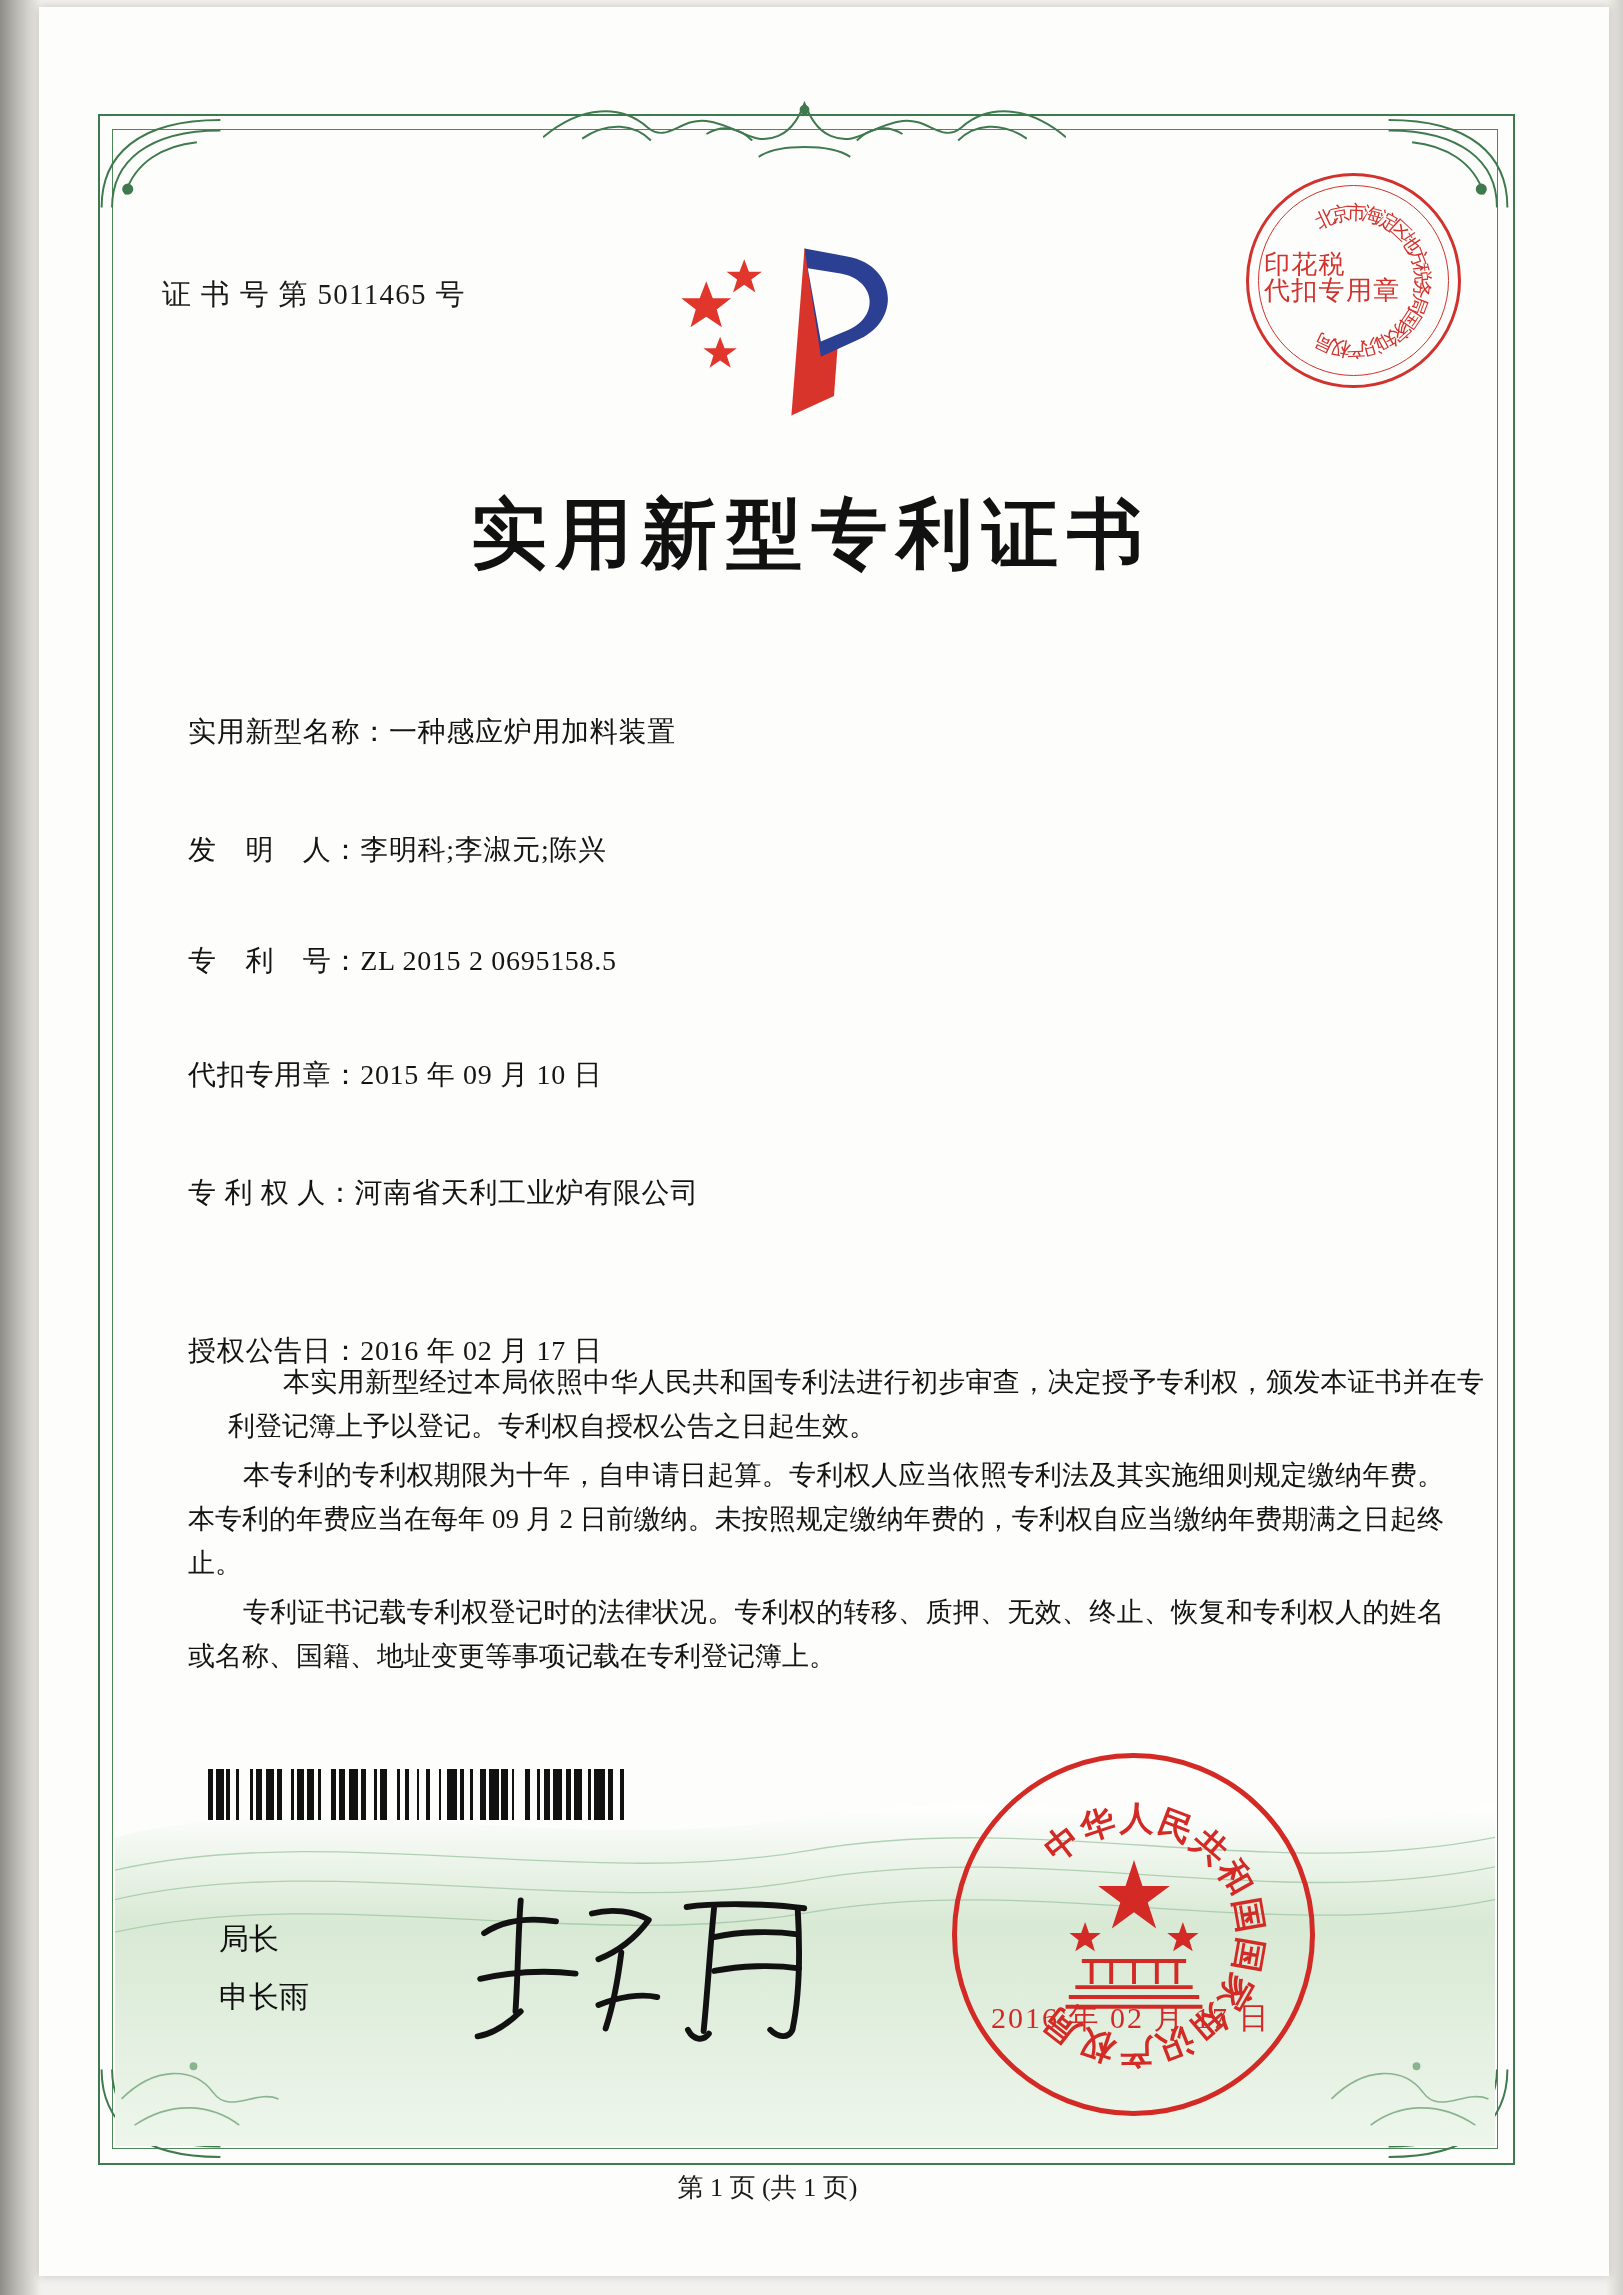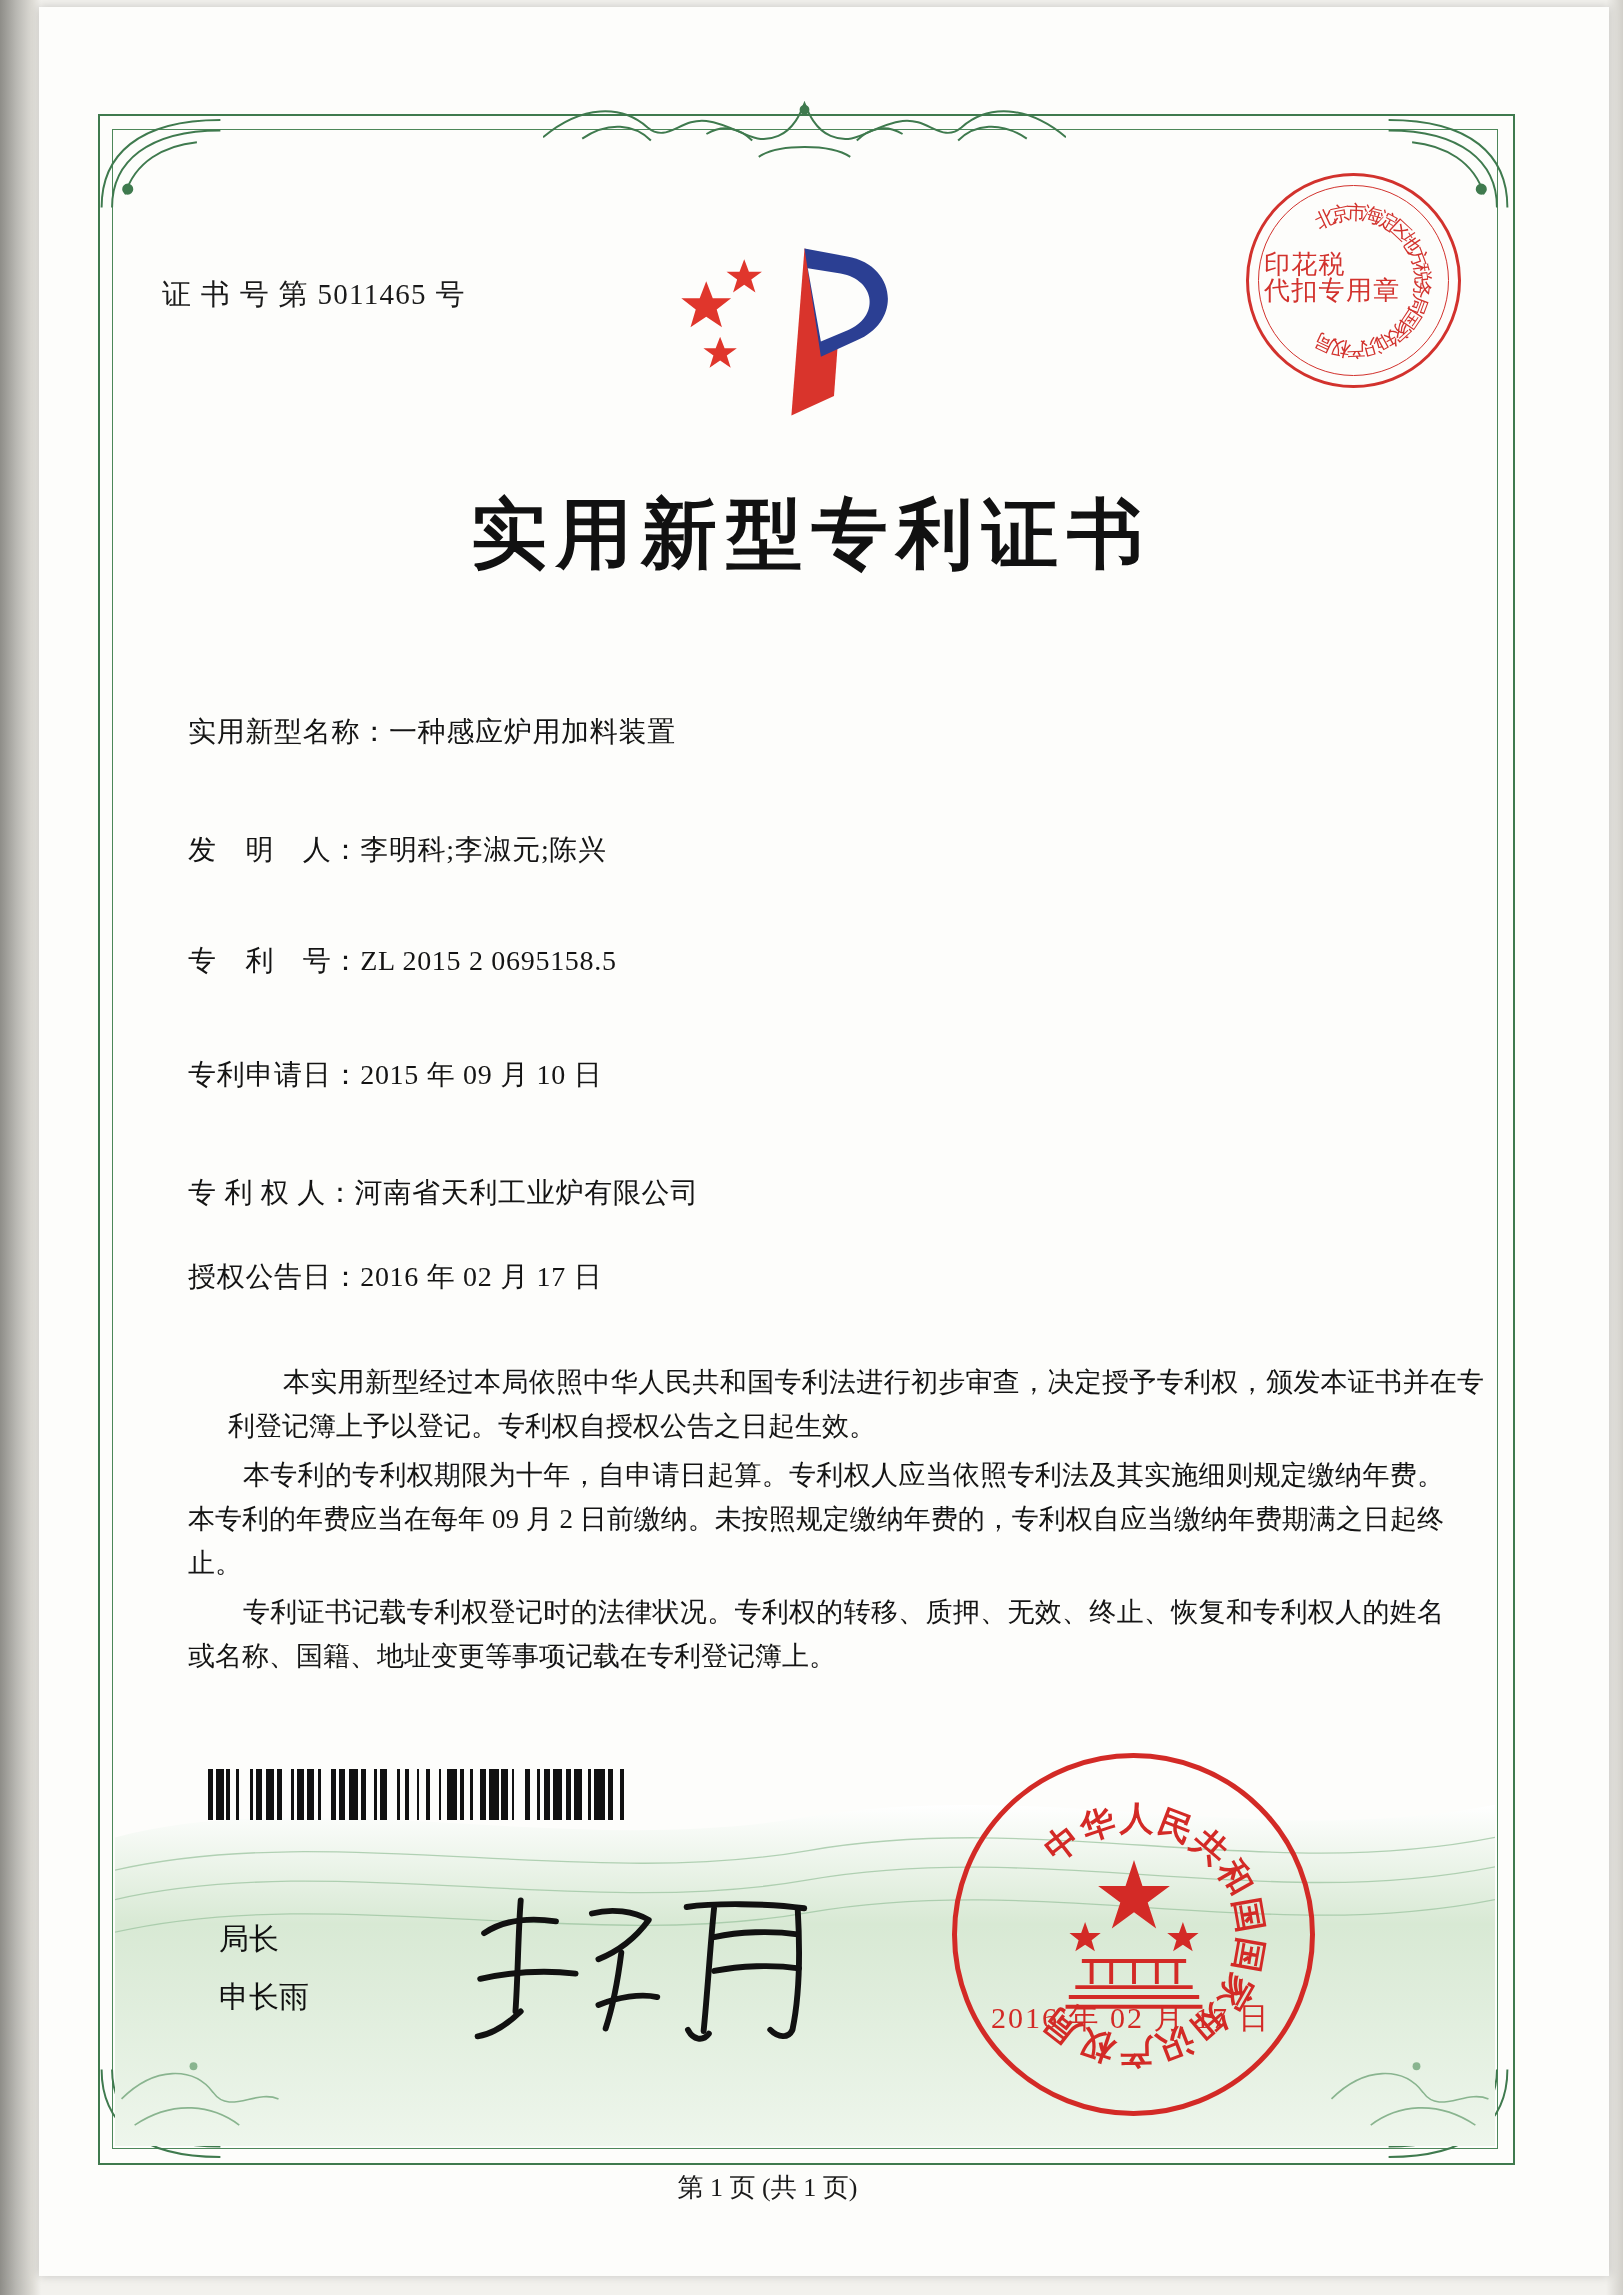--- a/index.html
+++ b/index.html
@@ -117,21 +117,21 @@
     font-family:"Liberation Serif", serif;
   }
   .field .lbl { letter-spacing:0.7px;margin-top:22px; }
   .field .val { letter-spacing:0.7px; }
 
   .f1{top:713px;}
   .f2{top:831px;}
   .f3{top:942px;}
   .f4{top:1056px;}
   .f5{top:1174px;}
-  .f6{top:1258px;}
+  .f6{top:1332px;}
 
   .para {
     position:absolute; left:188px; width:1256px;
     font-size:27px; line-height:44px; color:#141414;
     text-align:justify;
     font-family:"Liberation Serif", serif;
   }
   .p1{top:1360px;margin-left:40px;}
   .p2{top:1453px;}
   .p3{top:1590px;}
@@ -315,21 +315,21 @@
 <div class="field f1">
   <span class="lbl">实用新型名称：</span><span class="val">一种感应炉用加料装置</span>
 </div>
 <div class="field f2">
   <span class="lbl">发　明　人：</span><span class="val">李明科;李淑元;陈兴</span>
 </div>
 <div class="field f3">
   <span class="lbl">专　利　号：</span><span class="val">ZL 2015 2 0695158.5</span>
 </div>
 <div class="field f4">
-  <span class="lbl">专利申请日：</span><span class="val">2015 年 09 月 10 日</span>
+  <span class="lbl">代扣专用章：</span><span class="val">2015 年 09 月 10 日</span>
 </div>
 <div class="field f5">
   <span class="lbl">专 利 权 人：</span><span class="val">河南省天利工业炉有限公司</span>
 </div>
 <div class="field f6">
   <span class="lbl">授权公告日：</span><span class="val">2016 年 02 月 17 日</span>
 </div>
 
 <div class="para p1">
   <span class="indent">本实用新型经过本局依照中华人民共和国专利法进行初步审查，决定授予专利权，颁发本证书并在专利登记簿上予以登记。专利权自授权公告之日起生效。</span>

